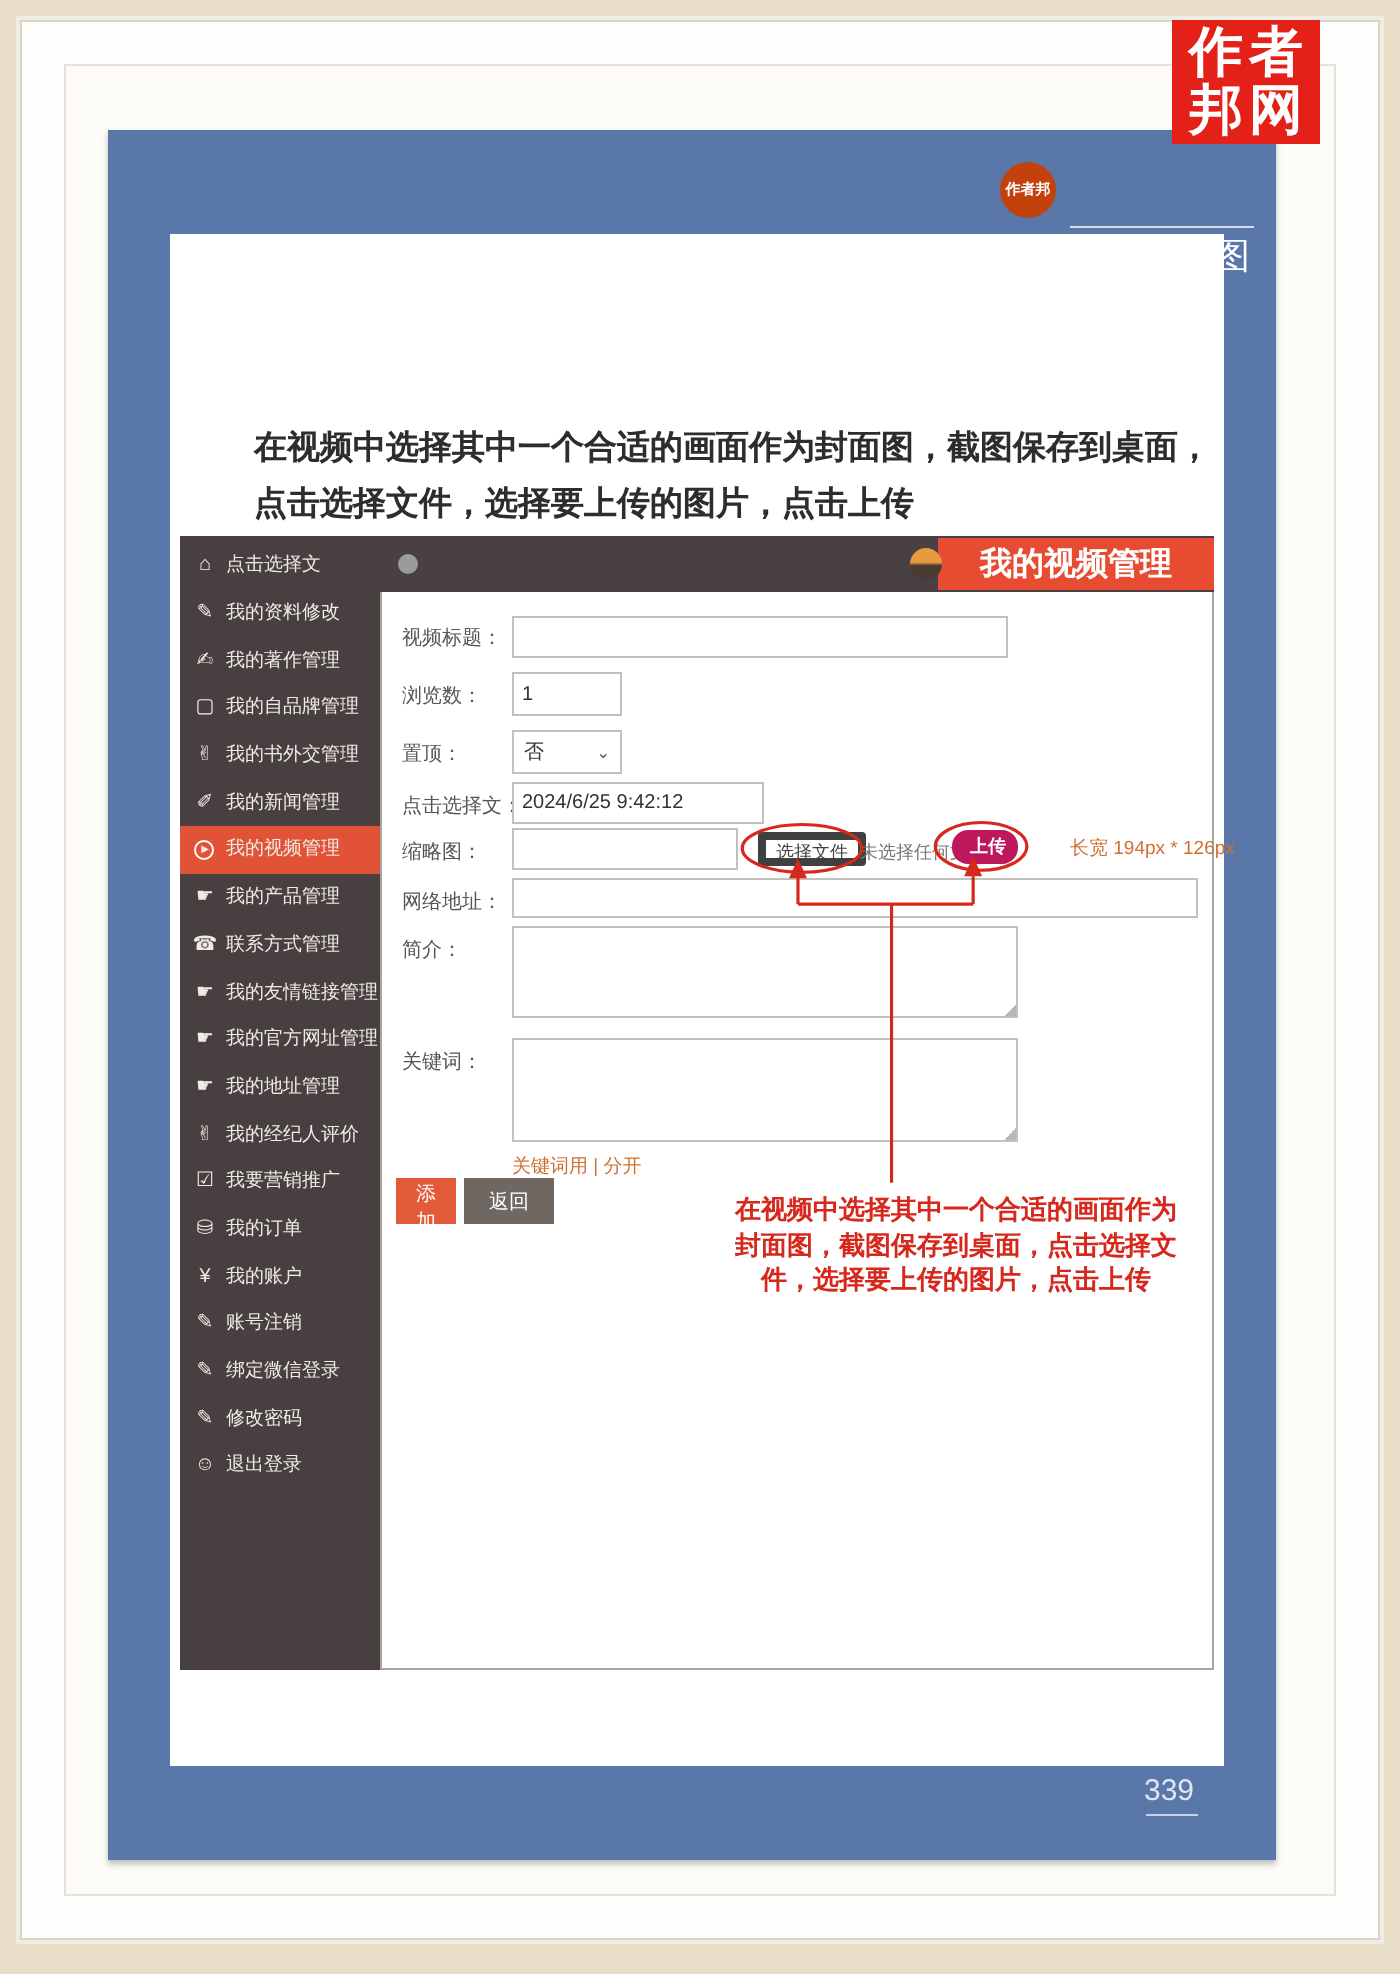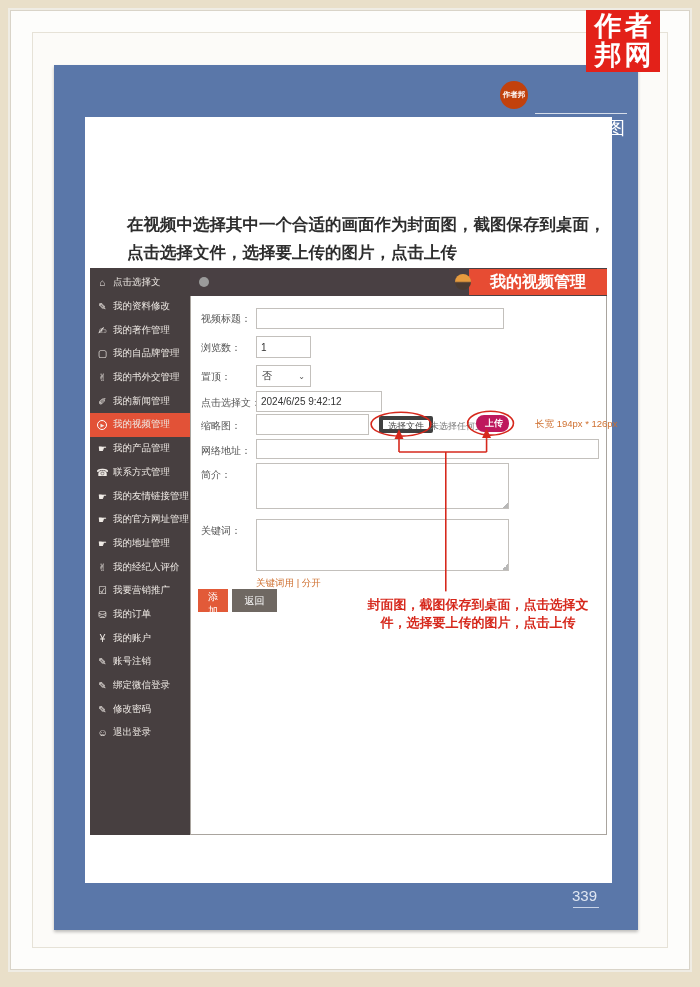--- a/index.html
+++ b/index.html
@@ -266,20 +266,21 @@
           <span class="flabel" style="top:228px" data-name="keywords-label">关键词：</span>
           <textarea class="inp" style="left: 65px; top: 223px; width: 253px; height: 52px;" data-name="keywords-textarea"></textarea>
           <span class="ta-grip" style="left:311px;top:268px" data-name="resize-grip-icon"></span>
 
           <span class="hint-orange" style="left:65px;top:281px" data-name="keywords-hint">关键词用 | 分开</span>
 
           <button class="btn-add" data-name="add-button">添加</button>
           <button class="btn-back" data-name="back-button">返回</button>
 
           <div class="annotation" data-name="red-annotation-text">
+            <div>在视频中选择其中一个合适的画面作为</div>
             <div>封面图，截图保存到桌面，点击选择文</div>
             <div>件，选择要上传的图片，点击上传</div>
           </div>
 
           <svg class="overlay" data-name="annotation-arrows" viewBox="0 0 417 539" width="417" height="539">
             <g fill="none" stroke="#d6281c" stroke-width="1.6">
               <ellipse cx="211" cy="128" rx="30" ry="12"></ellipse>
               <ellipse cx="301" cy="127" rx="23" ry="12"></ellipse>
               <path d="M256 156 V296"></path>
               <path d="M209 156 H297"></path>

